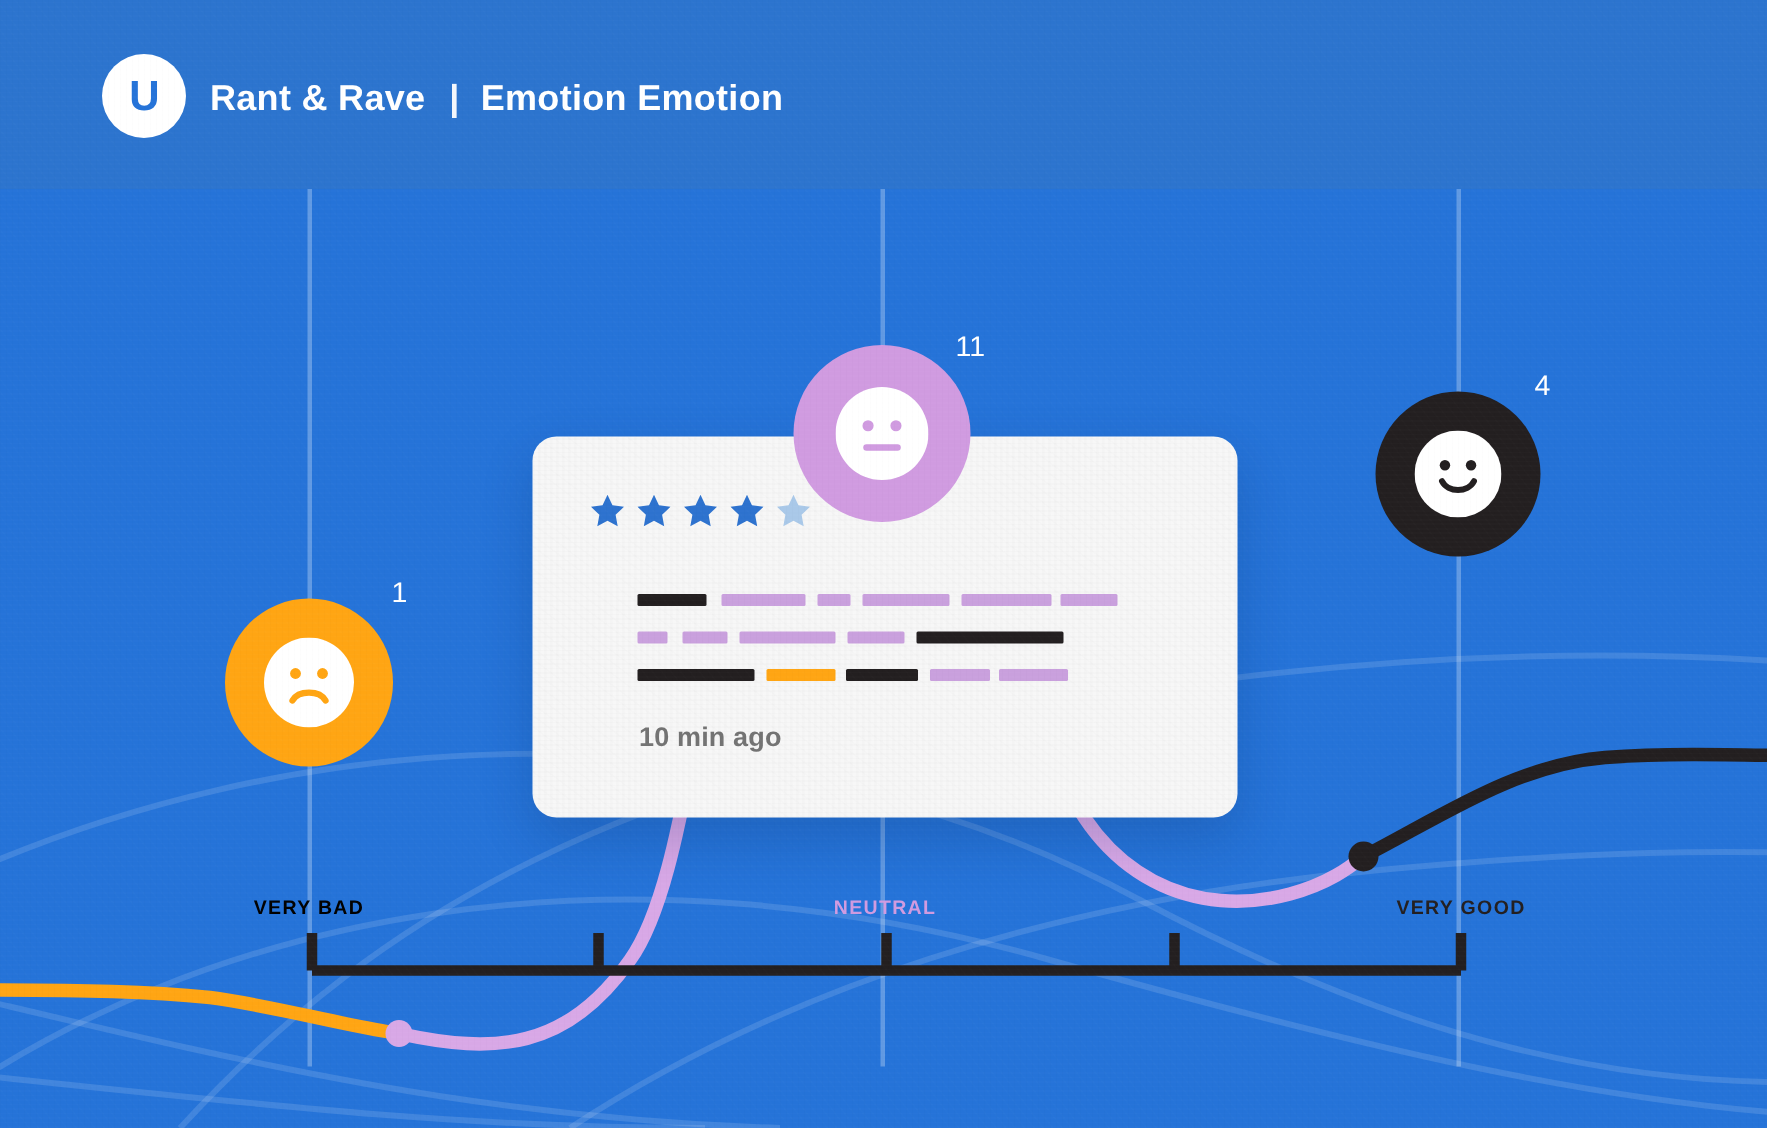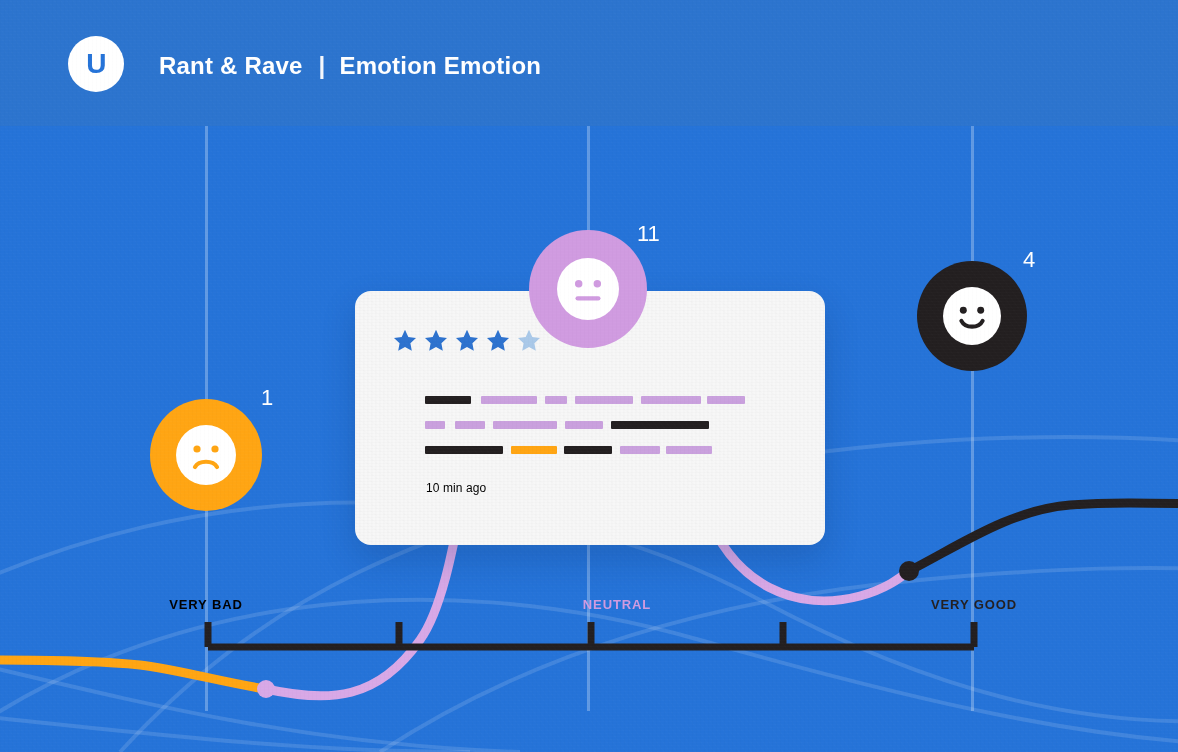--- a/index.html
+++ b/index.html
@@ -65,21 +65,20 @@
     position: absolute;
     left: 140px;
     top: 52px;
     display: flex;
     align-items: center;
     color: #ffffff;
     font-size: 24px;
     font-weight: bold;
     letter-spacing: .2px;
     white-space: nowrap;
-    margin-left: 19px;
   }
   .brand-sep {
     margin: 0 14px 0 16px;
     font-weight: bold;
     opacity: .95;
   }
 
   
   #bg-arcs {
     position: absolute;
@@ -122,21 +121,21 @@
     position: absolute;
     border-radius: 50%;
     z-index: 20;
     display: flex;
     align-items: center;
     justify-content: center;
   }
   .bubble-count {
     position: absolute;
     color: #ffffff;
-    font-size: 22px;
+    font-size: 19px;
     font-weight: normal;
     z-index: 21;
     white-space: nowrap;
   }
 
   
   #review-card {
     position: absolute;
     left: 355px;
     top: 291px;
@@ -177,23 +176,23 @@
     align-items: center;
     gap: 0;
     margin-bottom: 17px;
     height: 8px;
   }
   .bar { height: 8px; border-radius: 1px; }
   #timestamp {
     position: absolute;
     left: 71px;
     top: 190px;
-    color: #000000;
-    font-size: 12px;
-    font-weight: normal;
+    color: #737373;
+    font-size: 18px;
+    font-weight: bold;
     letter-spacing: .1px;
   }
 </style>
 </head>
 <body>
 
 <div id="stage">
 
   <svg id="bg-arcs" width="1178" height="752" viewBox="0 0 1178 752">
     <g fill="none" stroke="#ffffff" stroke-opacity="0.13" stroke-width="4">
@@ -230,21 +229,21 @@
       <path d="M 13 35 L 779 35"></path>
       <path d="M 13 35 L 13 10"></path>
       <path d="M 204 35 L 204 10"></path>
       <path d="M 396 35 L 396 10"></path>
       <path d="M 588 35 L 588 10"></path>
       <path d="M 779 35 L 779 10"></path>
     </g>
   </svg>
 
   <div class="axis-label" style="left:206px; top:597px; color:#000000;">VERY BAD</div>
-  <div class="axis-label" style="left:617px; top:597px; color:#d09be0;">NEUTRAL</div>
+  <div class="axis-label" style="left:590px; top:597px; color:#d09be0;">NEUTRAL</div>
   <div class="axis-label" style="left:974px; top:597px; color:#231f20;text-align:center;">VERY GOOD</div>
 
   <div class="bubble" style="left:150px; top:399px; width:112px; height:112px; background:#ffa513;">
     <svg width="60" height="60" viewBox="0 0 60 60">
       <circle cx="30" cy="30" r="30" fill="#ffffff"></circle>
       <circle cx="21" cy="24" r="3.6" fill="#ffa513"></circle>
       <circle cx="39" cy="24" r="3.6" fill="#ffa513"></circle>
       <path d="M 19 42 C 23 35 37 35 41 42" fill="none" stroke="#ffa513" stroke-width="4.2" stroke-linecap="round"></path>
     </svg>
   </div>

